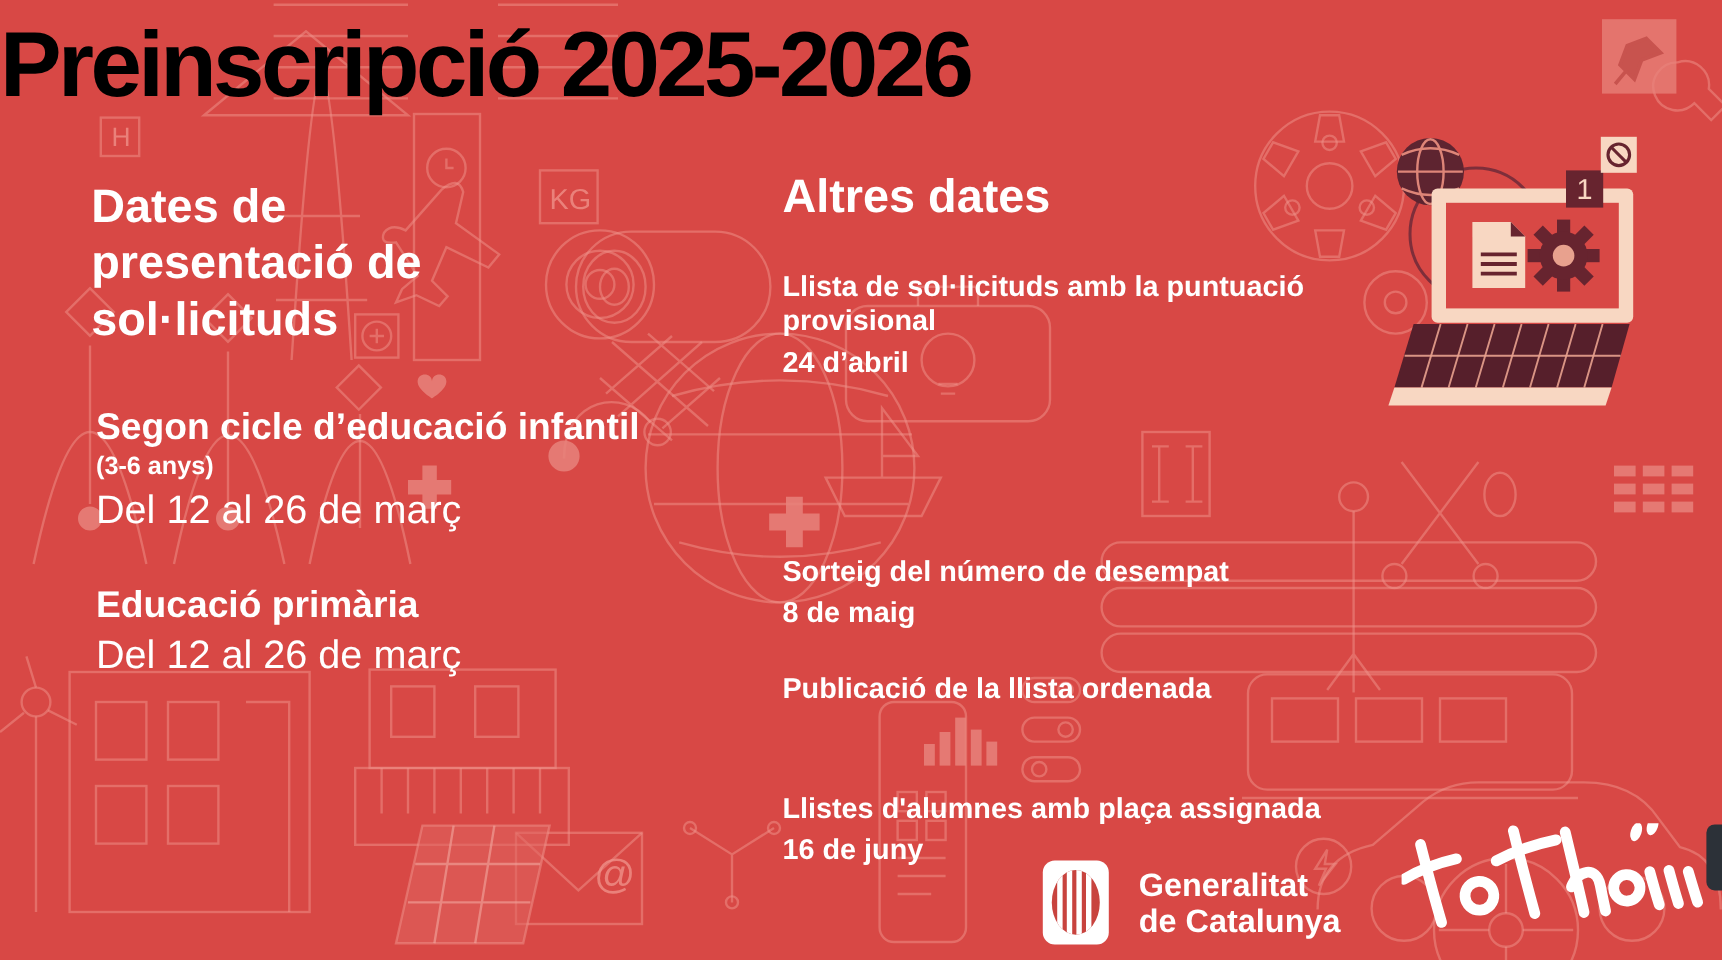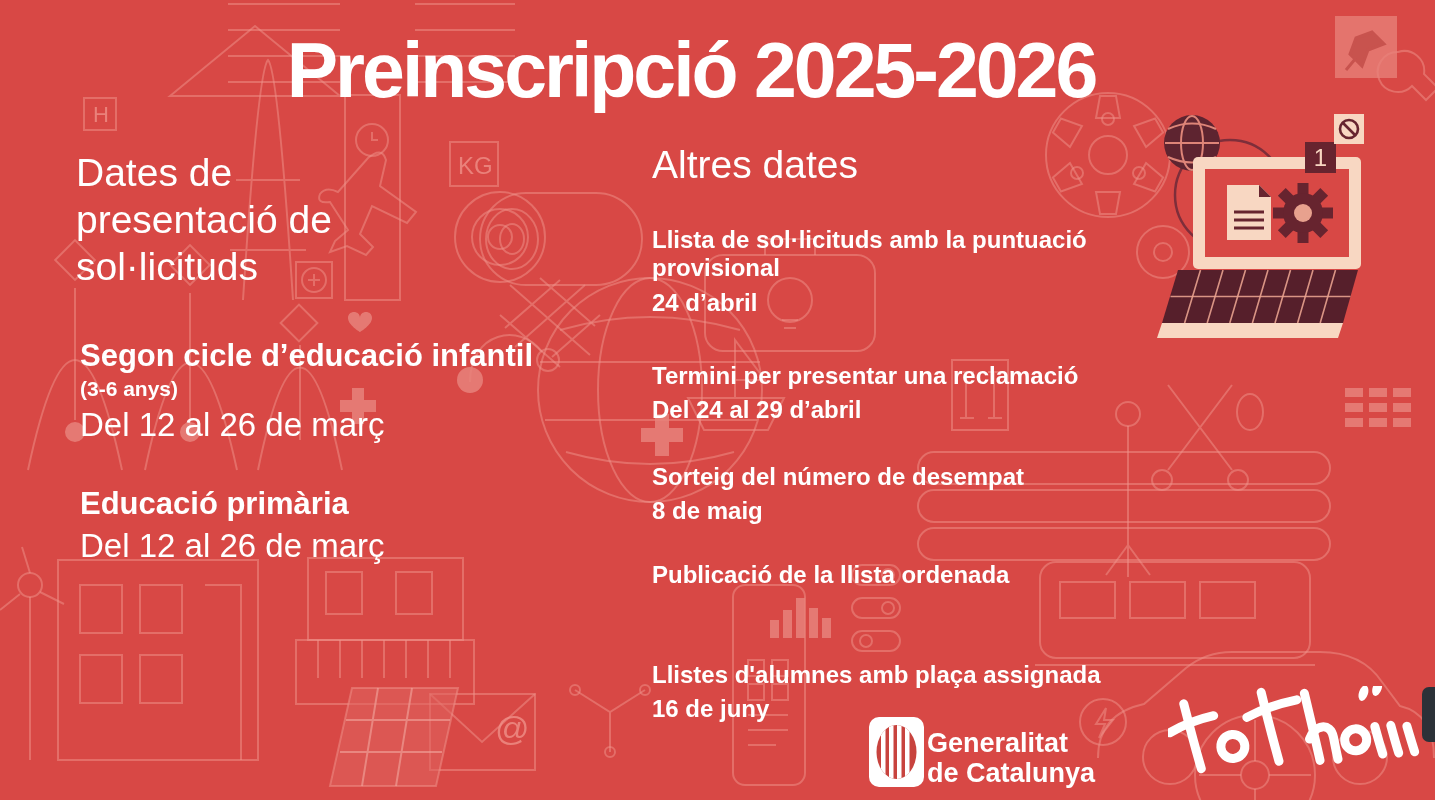--- a/index.html
+++ b/index.html
@@ -7,40 +7,40 @@
     position:relative;
     width:1435px;height:800px;
     background:#D84845;
     overflow:hidden;
     font-family:"Liberation Sans", sans-serif;
     color:#FFFFFF;
   }
   .bg-svg{position:absolute;left:0;top:0;width:1435px;height:800px;}
   .title{
     position:absolute;left:0;top:10px;width:1350px;
-    text-align:center;
+    text-align:left;
     font-size:77px;font-weight:700;letter-spacing:-3px;
-    color:#ffffff;margin:16px;
+    color:#000000;margin:0;
   }
   .col-heading{
-    font-weight:400;font-size:39px;line-height:1.2;
+    font-weight:700;font-size:39px;line-height:1.2;
     color:#FFFFFF;margin:0;
   }
   .left-heading{position:absolute;left:76px;top:150px;width:310px;}
   .right-heading{position:absolute;left:652px;top:142px;width:400px;}
   .l-item{position:absolute;left:80px;width:540px;}
   .l-label{font-size:31px;font-weight:700;line-height:1.15;}
   .l-sub{font-size:21px;font-weight:700;margin-top:3px;}
   .l-date{font-size:33px;font-weight:400;margin-top:5px;}
   .r-item{position:absolute;left:652px;width:520px;}
   .r-label{font-size:24px;font-weight:700;line-height:1.18;}
   .r-date{font-size:24px;font-weight:700;margin-top:6px;}
   .gencat{
     position:absolute;left:868px;top:716px;
-    display:flex;align-items:flex-end;gap:2px;
+    display:flex;align-items:flex-start;gap:24px;
   }
   .gencat-text{font-size:27px;font-weight:700;line-height:1.12;padding-top:7px;}
   .tothom{position:absolute;left:1168px;top:686px;}
   .laptop{position:absolute;left:1145px;top:100px;}
   .edge-thumb{
     position:absolute;right:0;top:687px;width:13px;height:55px;
     background:#2c3138;border-radius:7px 0 0 7px;
   }
 </style>
 </head>
@@ -244,24 +244,20 @@
   </div>
 
 
   <h2 class="col-heading right-heading">Altres dates</h2>
 
   <div class="r-item" style="top:226px">
     <div class="r-label">Llista de sol·licituds amb la puntuació provisional</div>
     <div class="r-date">24 d’abril</div>
   </div>
 
-  <div class="r-item" style="top:362px">
-    <div class="r-label">Termini per presentar una reclamació</div>
-    <div class="r-date">Del 24 al 29 d’abril</div>
-  </div>
 
   <div class="r-item" style="top:463px">
     <div class="r-label">Sorteig del número de desempat</div>
     <div class="r-date">8 de maig</div>
   </div>
 
   <div class="r-item" style="top:561px">
     <div class="r-label">Publicació de la llista ordenada</div>
   </div>
 

